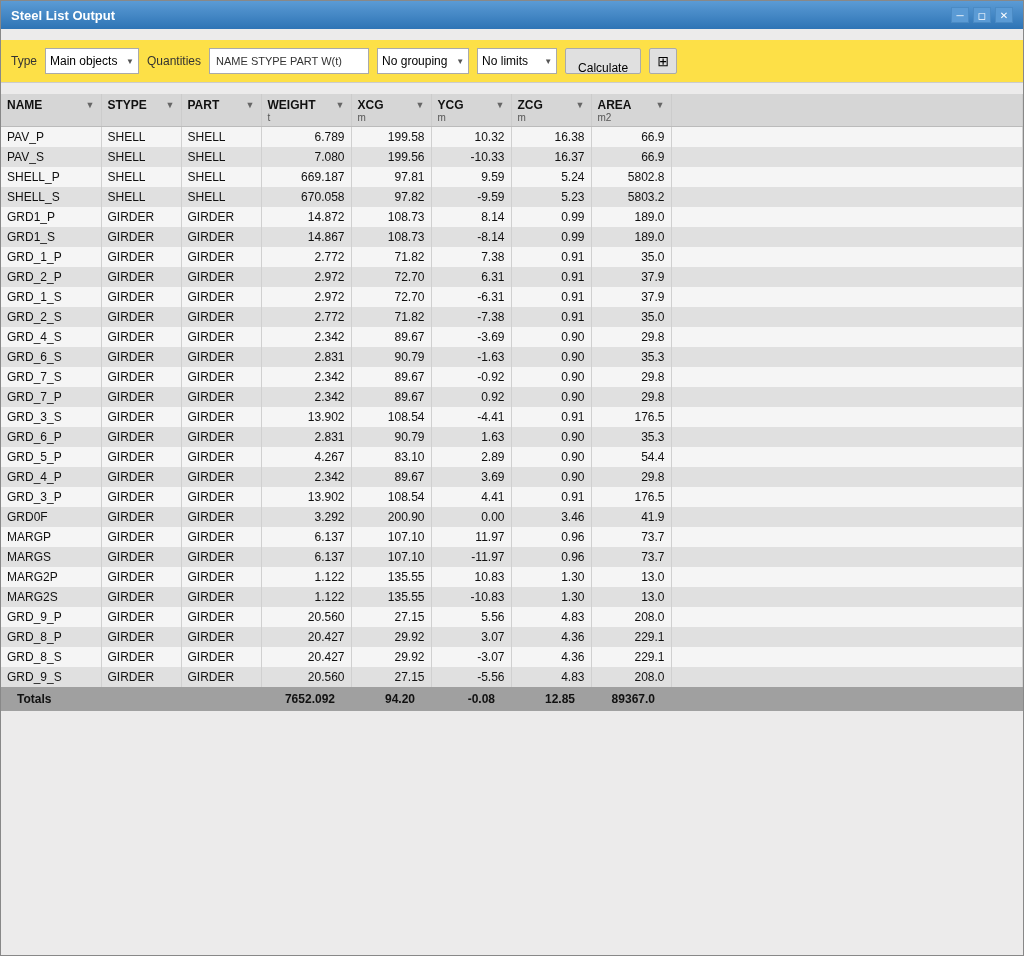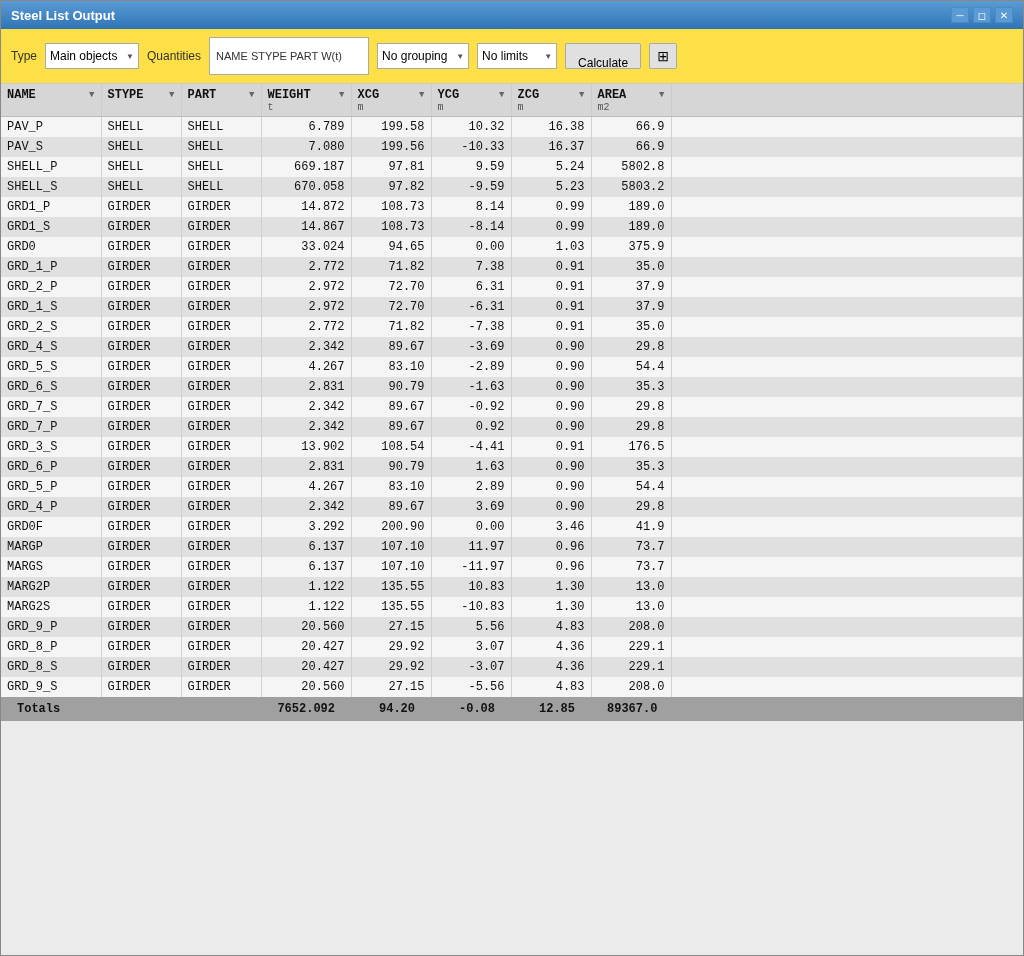--- a/index.html
+++ b/index.html
@@ -6,20 +6,21 @@
     body { font-family: 'Segoe UI', Arial, sans-serif; font-size: 12px; background: #c0c0c0; }
 
     .window {
       width: 1024px;
       height: 956px;
       background: #ecebeb;
       border: 1px solid #888;
       display: flex;
       flex-direction: column;
       overflow: hidden;
+      gap: 11px;
     }
 
     .title-bar {
       background: linear-gradient(to bottom, #5b9bd5, #2e74b5);
       color: white;
       padding: 6px 10px;
       font-size: 13px;
       font-weight: 600;
       display: flex;
       align-items: center;
@@ -82,21 +83,21 @@
       background: white;
       font-size: 12px;
       padding: 0 20px 0 4px;
       cursor: pointer;
       appearance: none;
       -webkit-appearance: none;
       min-width: 80px;
     }
 
     .quantities-box {
-      height: 38px;
+      height: 26px;
       border: 1px solid #aaa;
       background: white;
       padding: 0 6px;
       font-size: 11px;
       display: flex;
       align-items: center;
       color: #333;
       min-width: 160px;
     }
 
@@ -127,21 +128,20 @@
       flex: 1;
       overflow: hidden;
       display: flex;
       flex-direction: column;
     }
 
     .table-scroll {
       flex: 1;
       overflow-y: auto;
       overflow-x: hidden;
-      font-family: Liberation Mono, monospace;
     }
 
     table {
       width: 100%;
       border-collapse: collapse;
       table-layout: fixed;
     }
 
     thead {
       position: sticky;
@@ -394,31 +394,20 @@
     <td>GIRDER</td>
     <td>GIRDER</td>
     <td class="td-num">14.867</td>
     <td class="td-num">108.73</td>
     <td class="td-num">-8.14</td>
     <td class="td-num">0.99</td>
     <td class="td-num">189.0</td>
     <td></td>
   </tr>
             <tr>
-    <td>GRD0</td>
-    <td>GIRDER</td>
-    <td>GIRDER</td>
-    <td class="td-num">33.024</td>
-    <td class="td-num">94.65</td>
-    <td class="td-num">0.00</td>
-    <td class="td-num">1.03</td>
-    <td class="td-num">375.9</td>
-    <td></td>
-  </tr>
-            <tr>
     <td>GRD_1_P</td>
     <td>GIRDER</td>
     <td>GIRDER</td>
     <td class="td-num">2.772</td>
     <td class="td-num">71.82</td>
     <td class="td-num">7.38</td>
     <td class="td-num">0.91</td>
     <td class="td-num">35.0</td>
     <td></td>
   </tr>
@@ -460,31 +449,20 @@
     <td>GIRDER</td>
     <td>GIRDER</td>
     <td class="td-num">2.342</td>
     <td class="td-num">89.67</td>
     <td class="td-num">-3.69</td>
     <td class="td-num">0.90</td>
     <td class="td-num">29.8</td>
     <td></td>
   </tr>
             <tr>
-    <td>GRD_5_S</td>
-    <td>GIRDER</td>
-    <td>GIRDER</td>
-    <td class="td-num">4.267</td>
-    <td class="td-num">83.10</td>
-    <td class="td-num">-2.89</td>
-    <td class="td-num">0.90</td>
-    <td class="td-num">54.4</td>
-    <td></td>
-  </tr>
-            <tr>
     <td>GRD_6_S</td>
     <td>GIRDER</td>
     <td>GIRDER</td>
     <td class="td-num">2.831</td>
     <td class="td-num">90.79</td>
     <td class="td-num">-1.63</td>
     <td class="td-num">0.90</td>
     <td class="td-num">35.3</td>
     <td></td>
   </tr>
@@ -545,20 +523,31 @@
   </tr>
             <tr>
     <td>GRD_4_P</td>
     <td>GIRDER</td>
     <td>GIRDER</td>
     <td class="td-num">2.342</td>
     <td class="td-num">89.67</td>
     <td class="td-num">3.69</td>
     <td class="td-num">0.90</td>
     <td class="td-num">29.8</td>
+    <td></td>
+  </tr>
+            <tr>
+    <td>GRD_3_P</td>
+    <td>GIRDER</td>
+    <td>GIRDER</td>
+    <td class="td-num">13.902</td>
+    <td class="td-num">108.54</td>
+    <td class="td-num">4.41</td>
+    <td class="td-num">0.91</td>
+    <td class="td-num">176.5</td>
     <td></td>
   </tr>
             <tr>
     <td>GRD0F</td>
     <td>GIRDER</td>
     <td>GIRDER</td>
     <td class="td-num">3.292</td>
     <td class="td-num">200.90</td>
     <td class="td-num">0.00</td>
     <td class="td-num">3.46</td>

